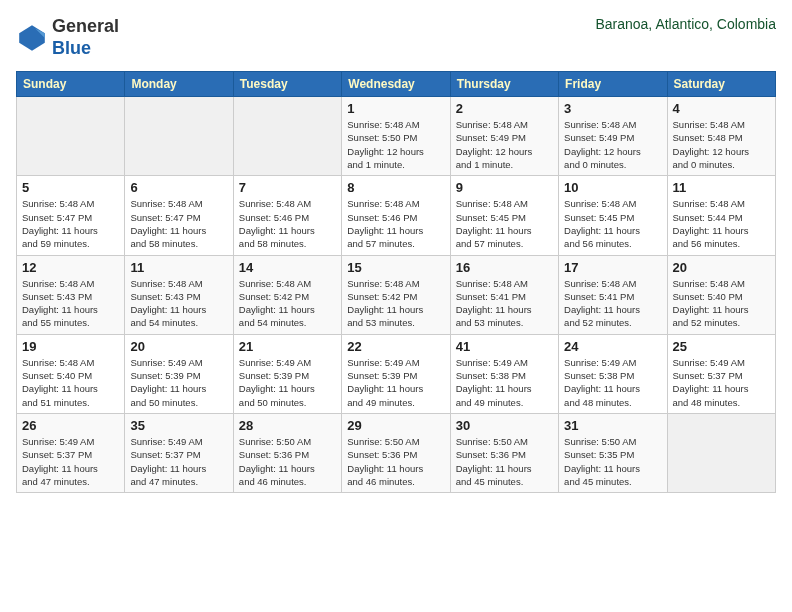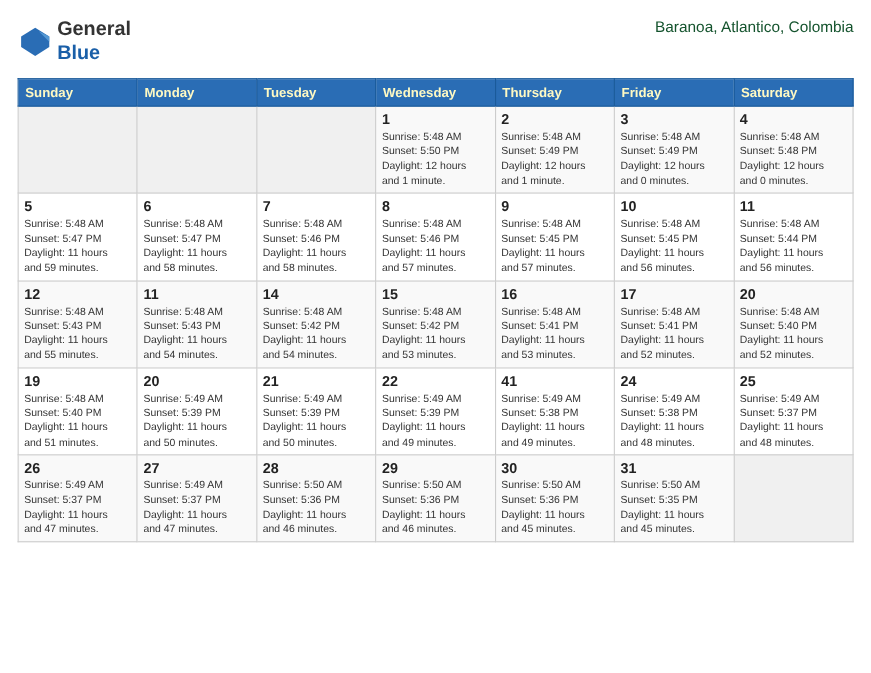--- a/index.html
+++ b/index.html
@@ -309,21 +309,21 @@
       </tr>
       <tr>
         <td>
           <span class="day-number">26</span>
           <div class="day-info" style="white-space: pre-line;">Sunrise: 5:49 AM
 Sunset: 5:37 PM
 Daylight: 11 hours
 and 47 minutes.</div>
         </td>
         <td>
-          <span class="day-number">27</span>
+          <span class="day-number">35</span>
           <div class="day-info" style="white-space: pre-line;">Sunrise: 5:49 AM
 Sunset: 5:37 PM
 Daylight: 11 hours
 and 47 minutes.</div>
         </td>
         <td>
           <span class="day-number">28</span>
           <div class="day-info" style="white-space: pre-line;">Sunrise: 5:50 AM
 Sunset: 5:36 PM
 Daylight: 11 hours

